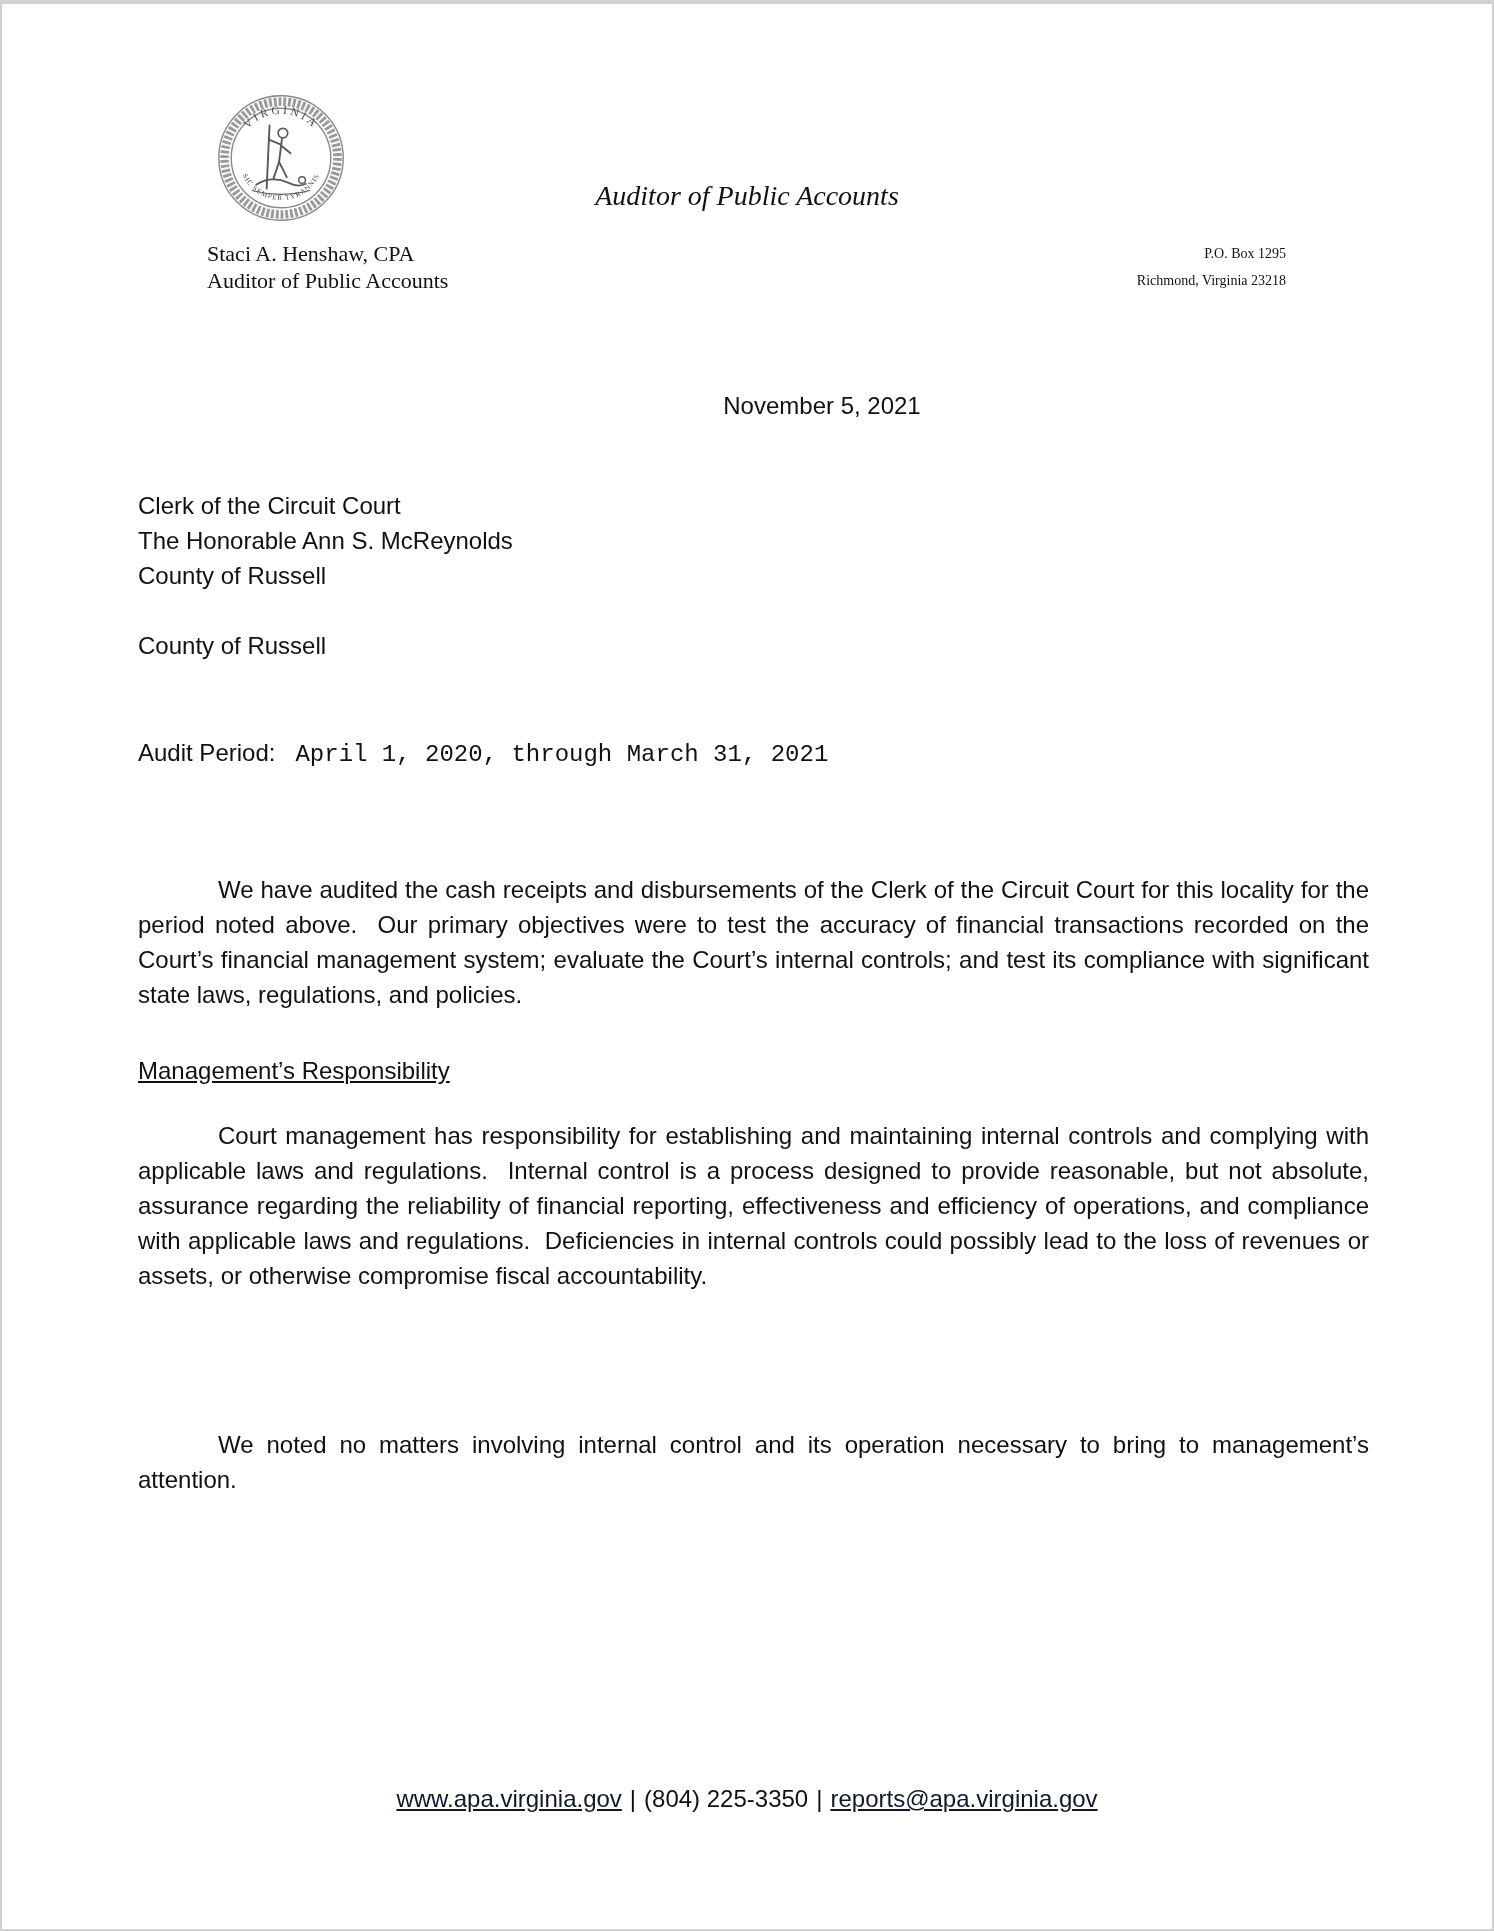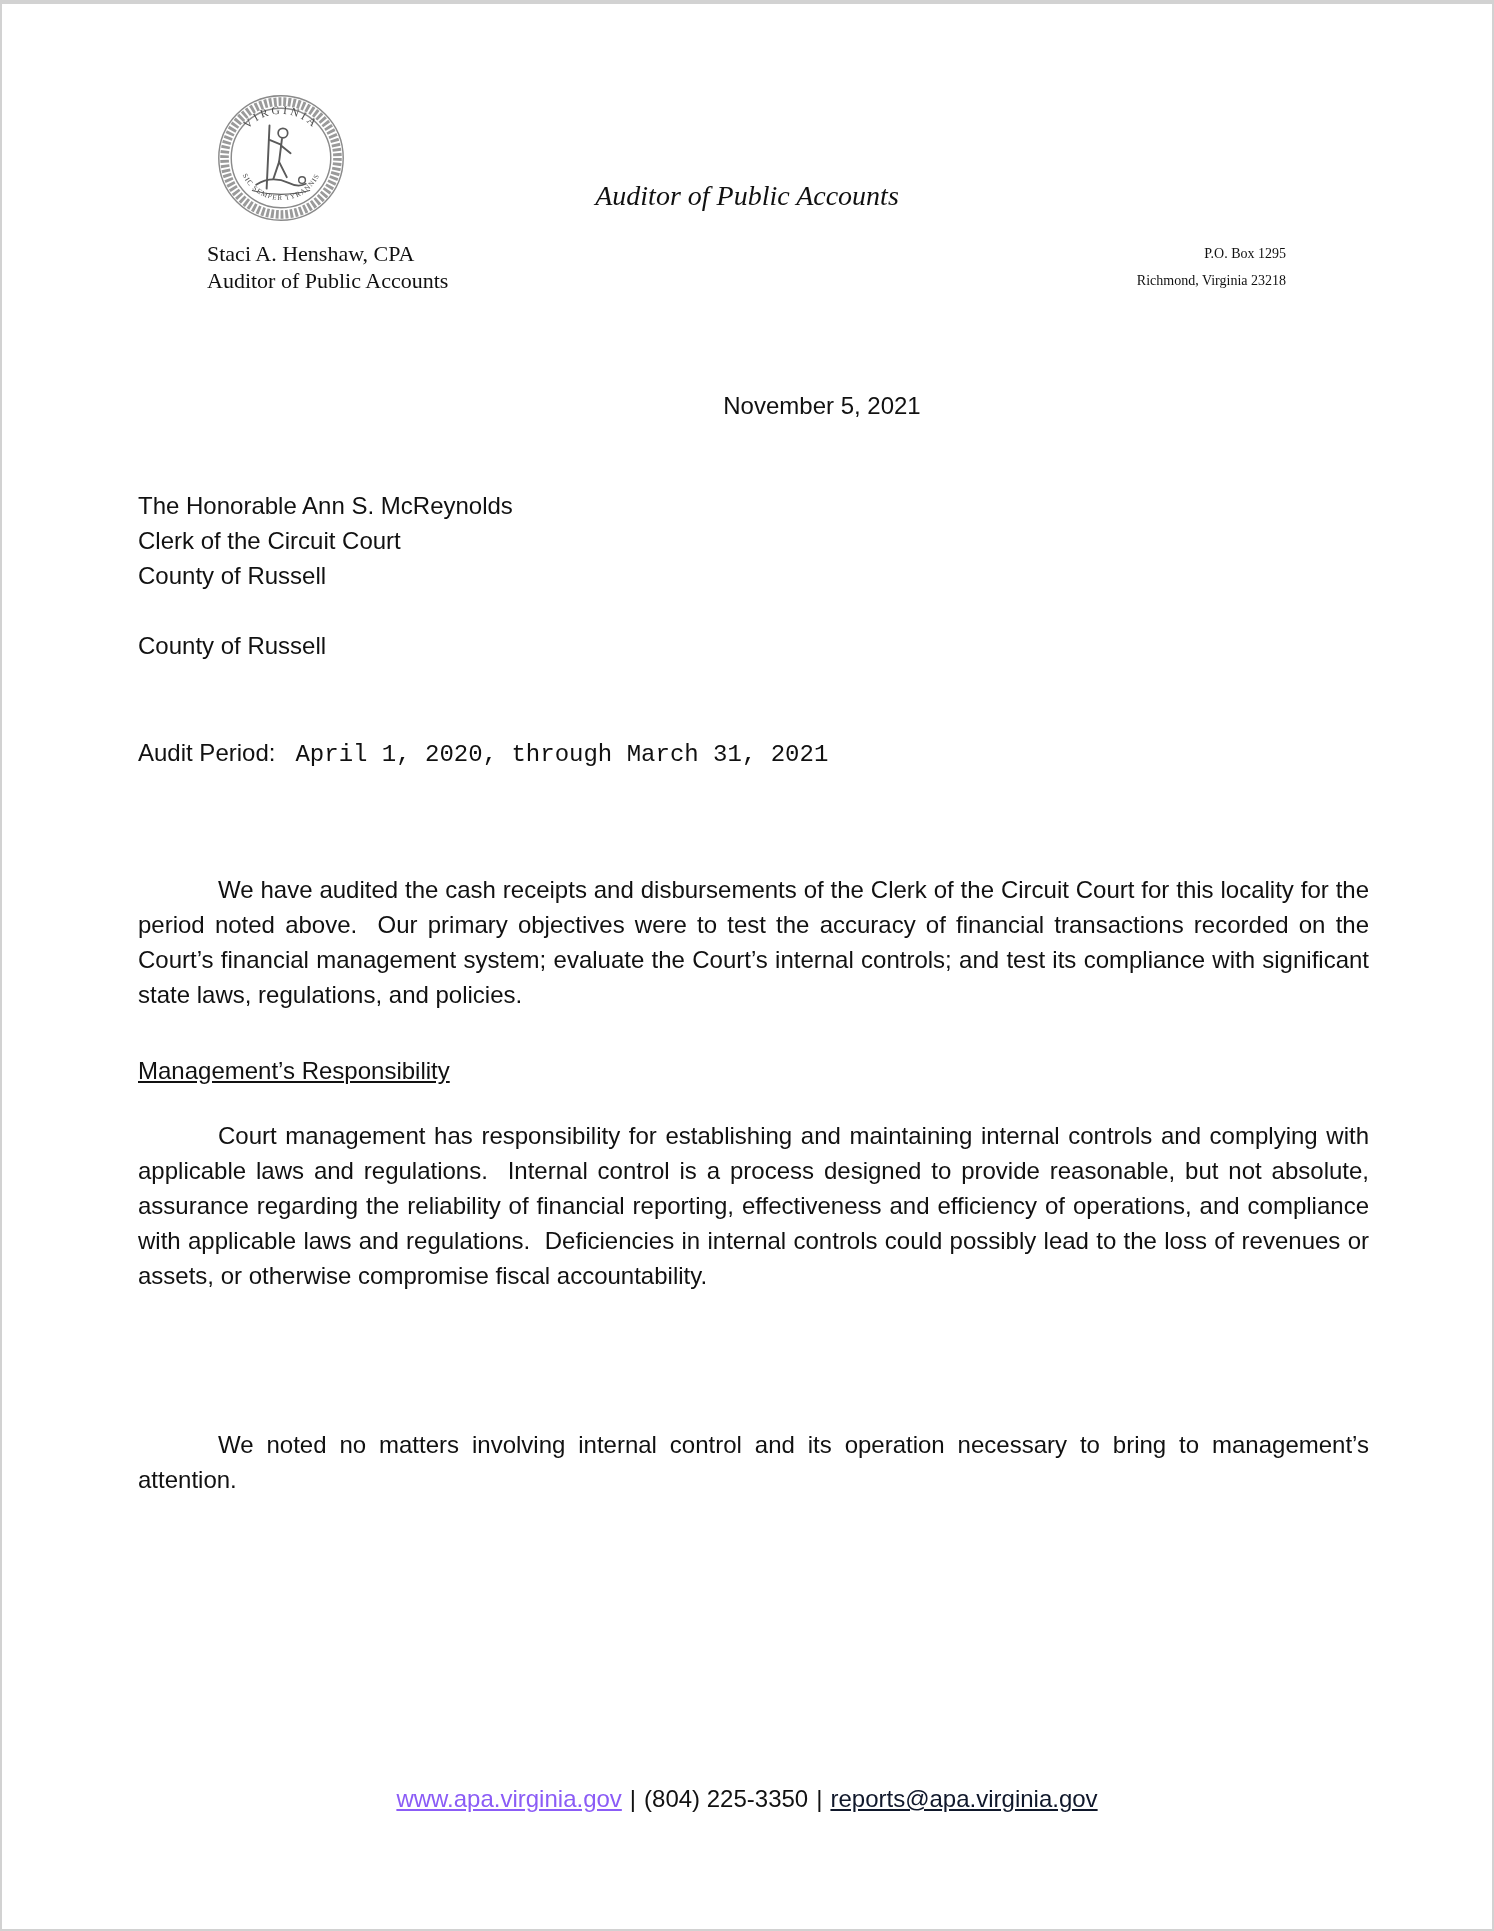--- a/index.html
+++ b/index.html
@@ -136,22 +136,22 @@
   </div>
 
   <div class="abs addr-block">
     <div>P.O. Box 1295</div>
     <div>Richmond, Virginia 23218</div>
   </div>
 
   <div class="abs date-line">November 5, 2021</div>
 
   <div class="abs block recipient1">
+    <div>Clerk of the Circuit Court</div>
     <div>The Honorable Ann S. McReynolds</div>
-    <div>Clerk of the Circuit Court</div>
     <div>County of Russell</div>
   </div>
 
   <div class="abs block recipient2">
     <div>County of Russell</div>
   </div>
 
   <div class="abs block audit-block">
     <div>
       <span>Audit Period:</span><span class="audit-value">April 1, 2020, through March 31, 2021</span>
@@ -160,16 +160,16 @@
 
   <div class="abs para para1">We have audited the cash receipts and disbursements of the Clerk of the Circuit Court for this locality for the period noted above.&nbsp; Our primary objectives were to test the accuracy of financial transactions recorded on the Court’s financial management system; evaluate the Court’s internal controls; and test its compliance with significant state laws, regulations, and policies.</div>
 
   <div class="abs section-heading">Management’s Responsibility</div>
 
   <div class="abs para para2">Court management has responsibility for establishing and maintaining internal controls and complying with applicable laws and regulations.&nbsp; Internal control is a process designed to provide reasonable, but not absolute, assurance regarding the reliability of financial reporting, effectiveness and efficiency of operations, and compliance with applicable laws and regulations.&nbsp; Deficiencies in internal controls could possibly lead to the loss of revenues or assets, or otherwise compromise fiscal accountability.</div>
 
   <div class="abs para para3">We noted no matters involving internal control and its operation necessary to bring to management’s attention.</div>
 
   <div class="abs footer">
-    <a style="color: #8b5cf6;">www.apa.virginia.gov</a><span class="sep">|</span><span>(804) 225-3350</span><span class="sep">|</span><a style="color: #0f172a; text-align: right;">reports@apa.virginia.gov</a>
+    <a style="color: #0f172a;">www.apa.virginia.gov</a><span class="sep">|</span><span>(804) 225-3350</span><span class="sep">|</span><a style="color: #0f172a; text-align: right;">reports@apa.virginia.gov</a>
   </div>
 
 </div>
 
 </body></html>

